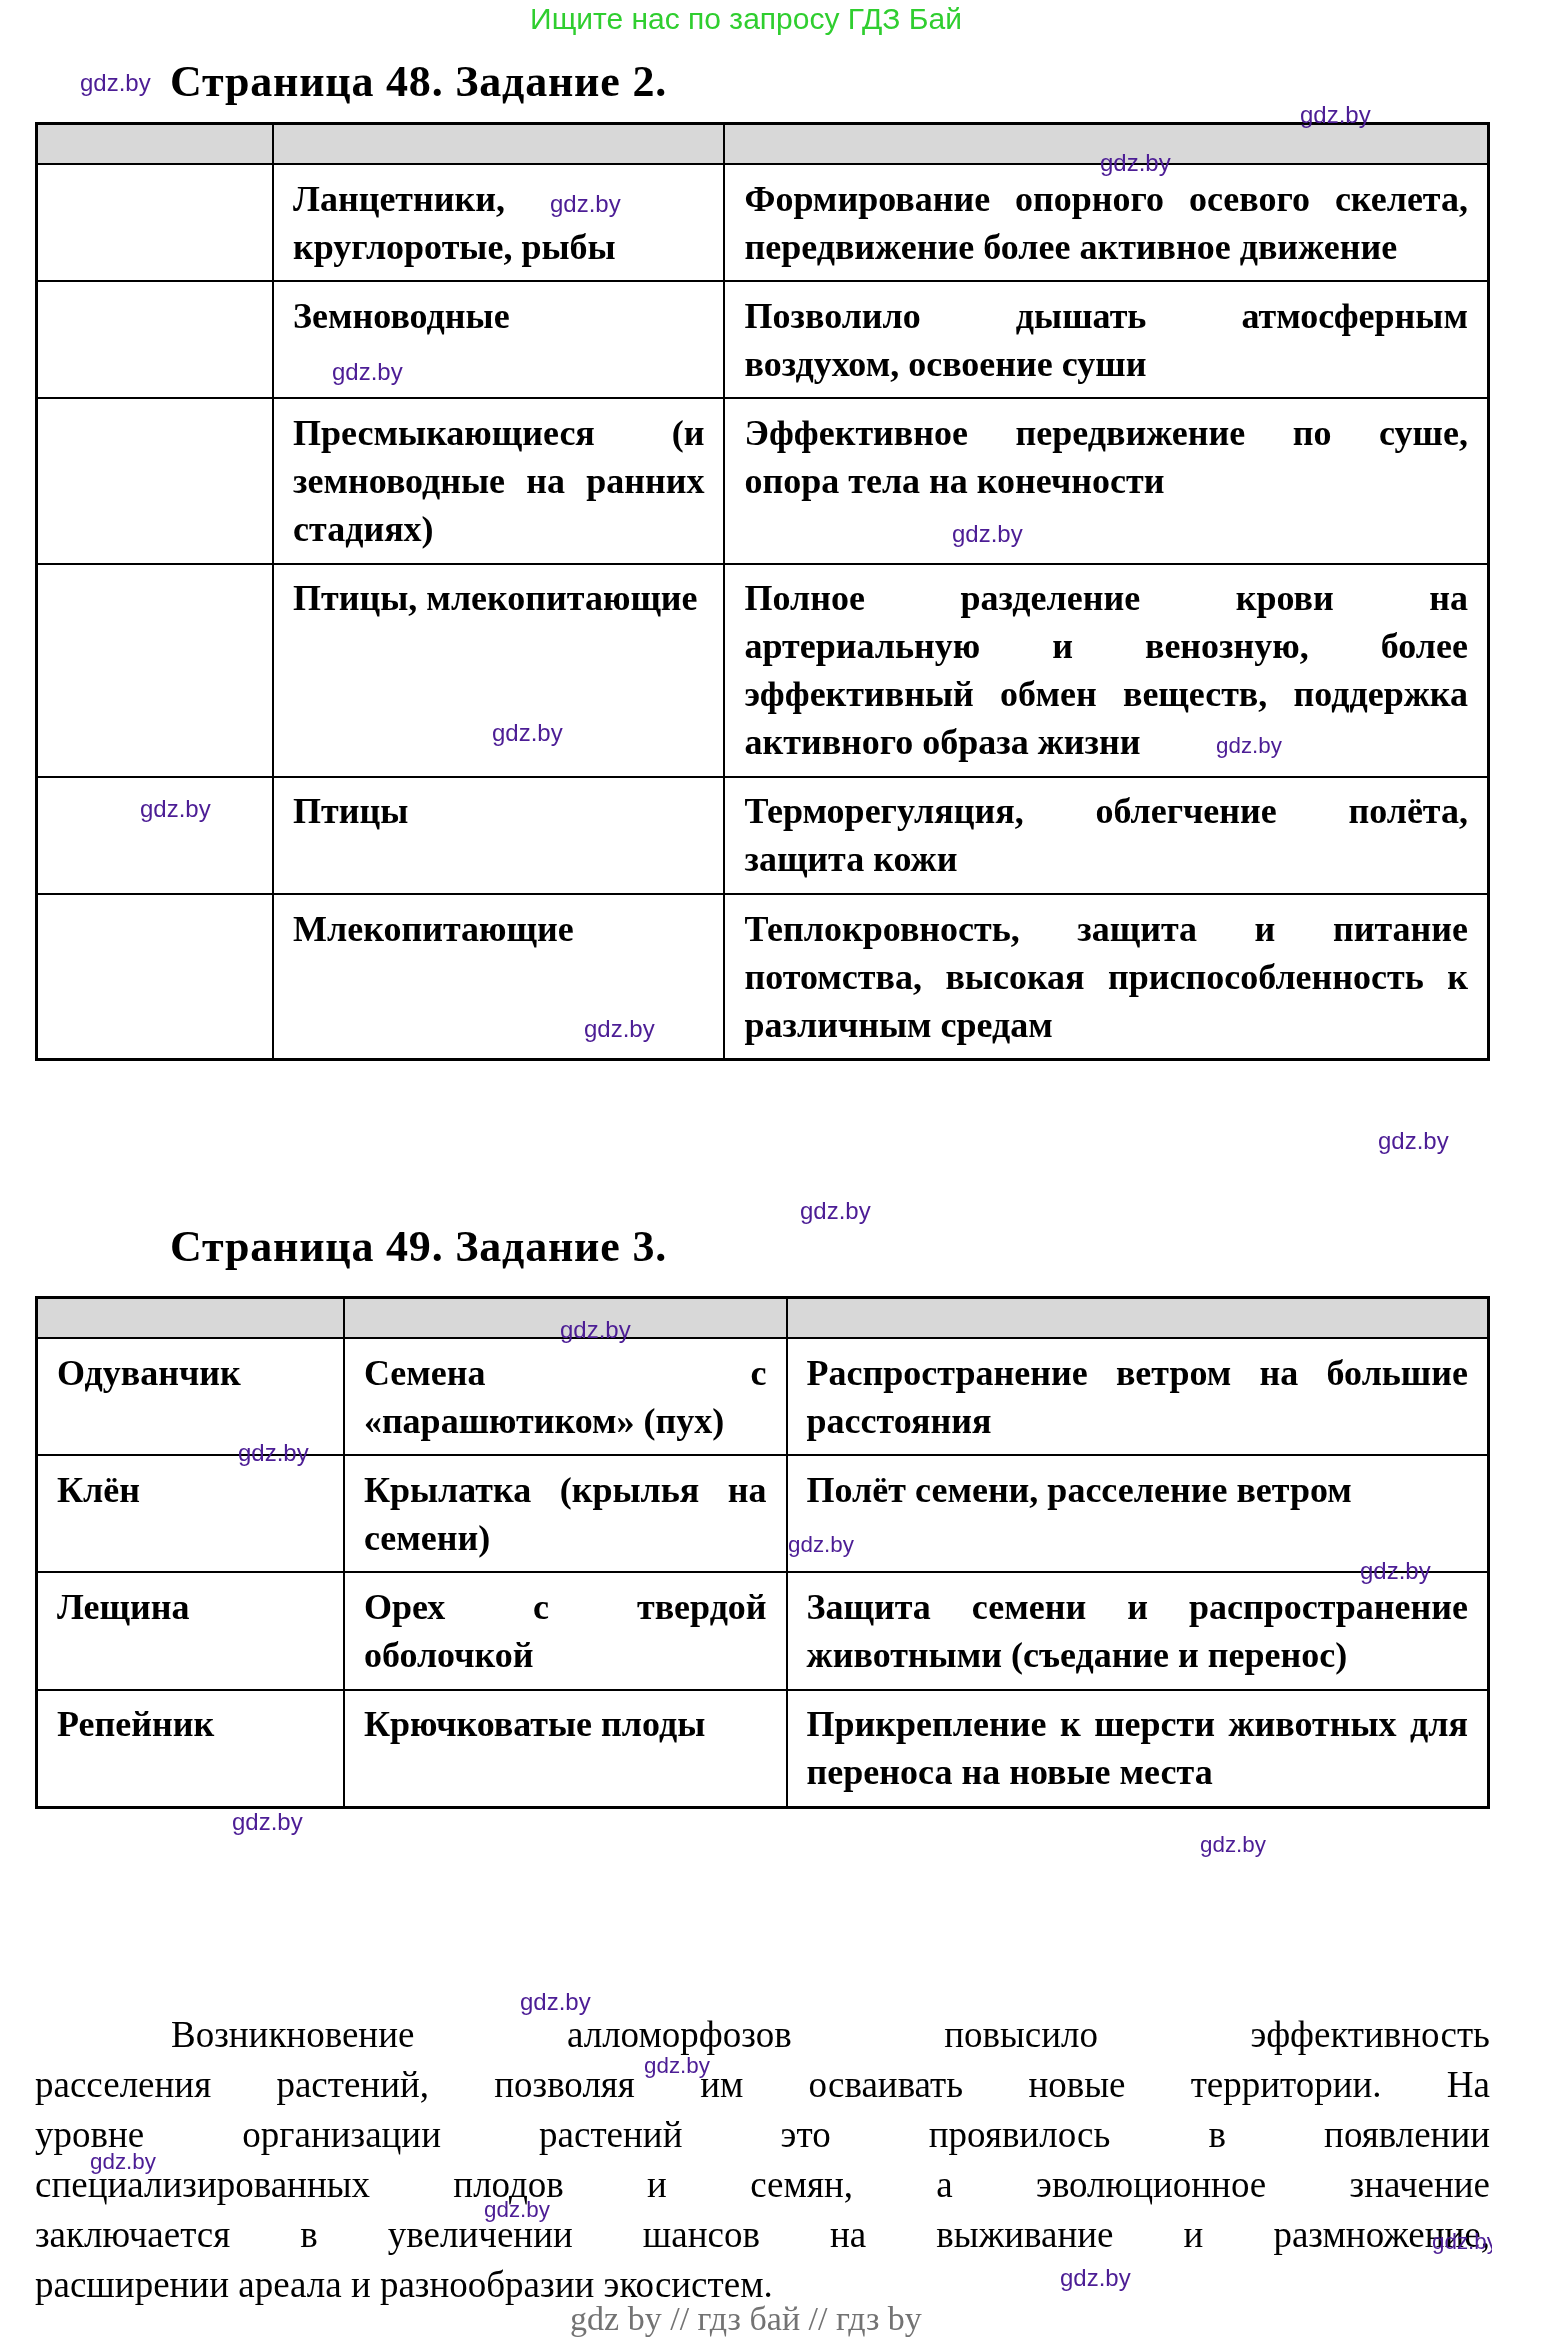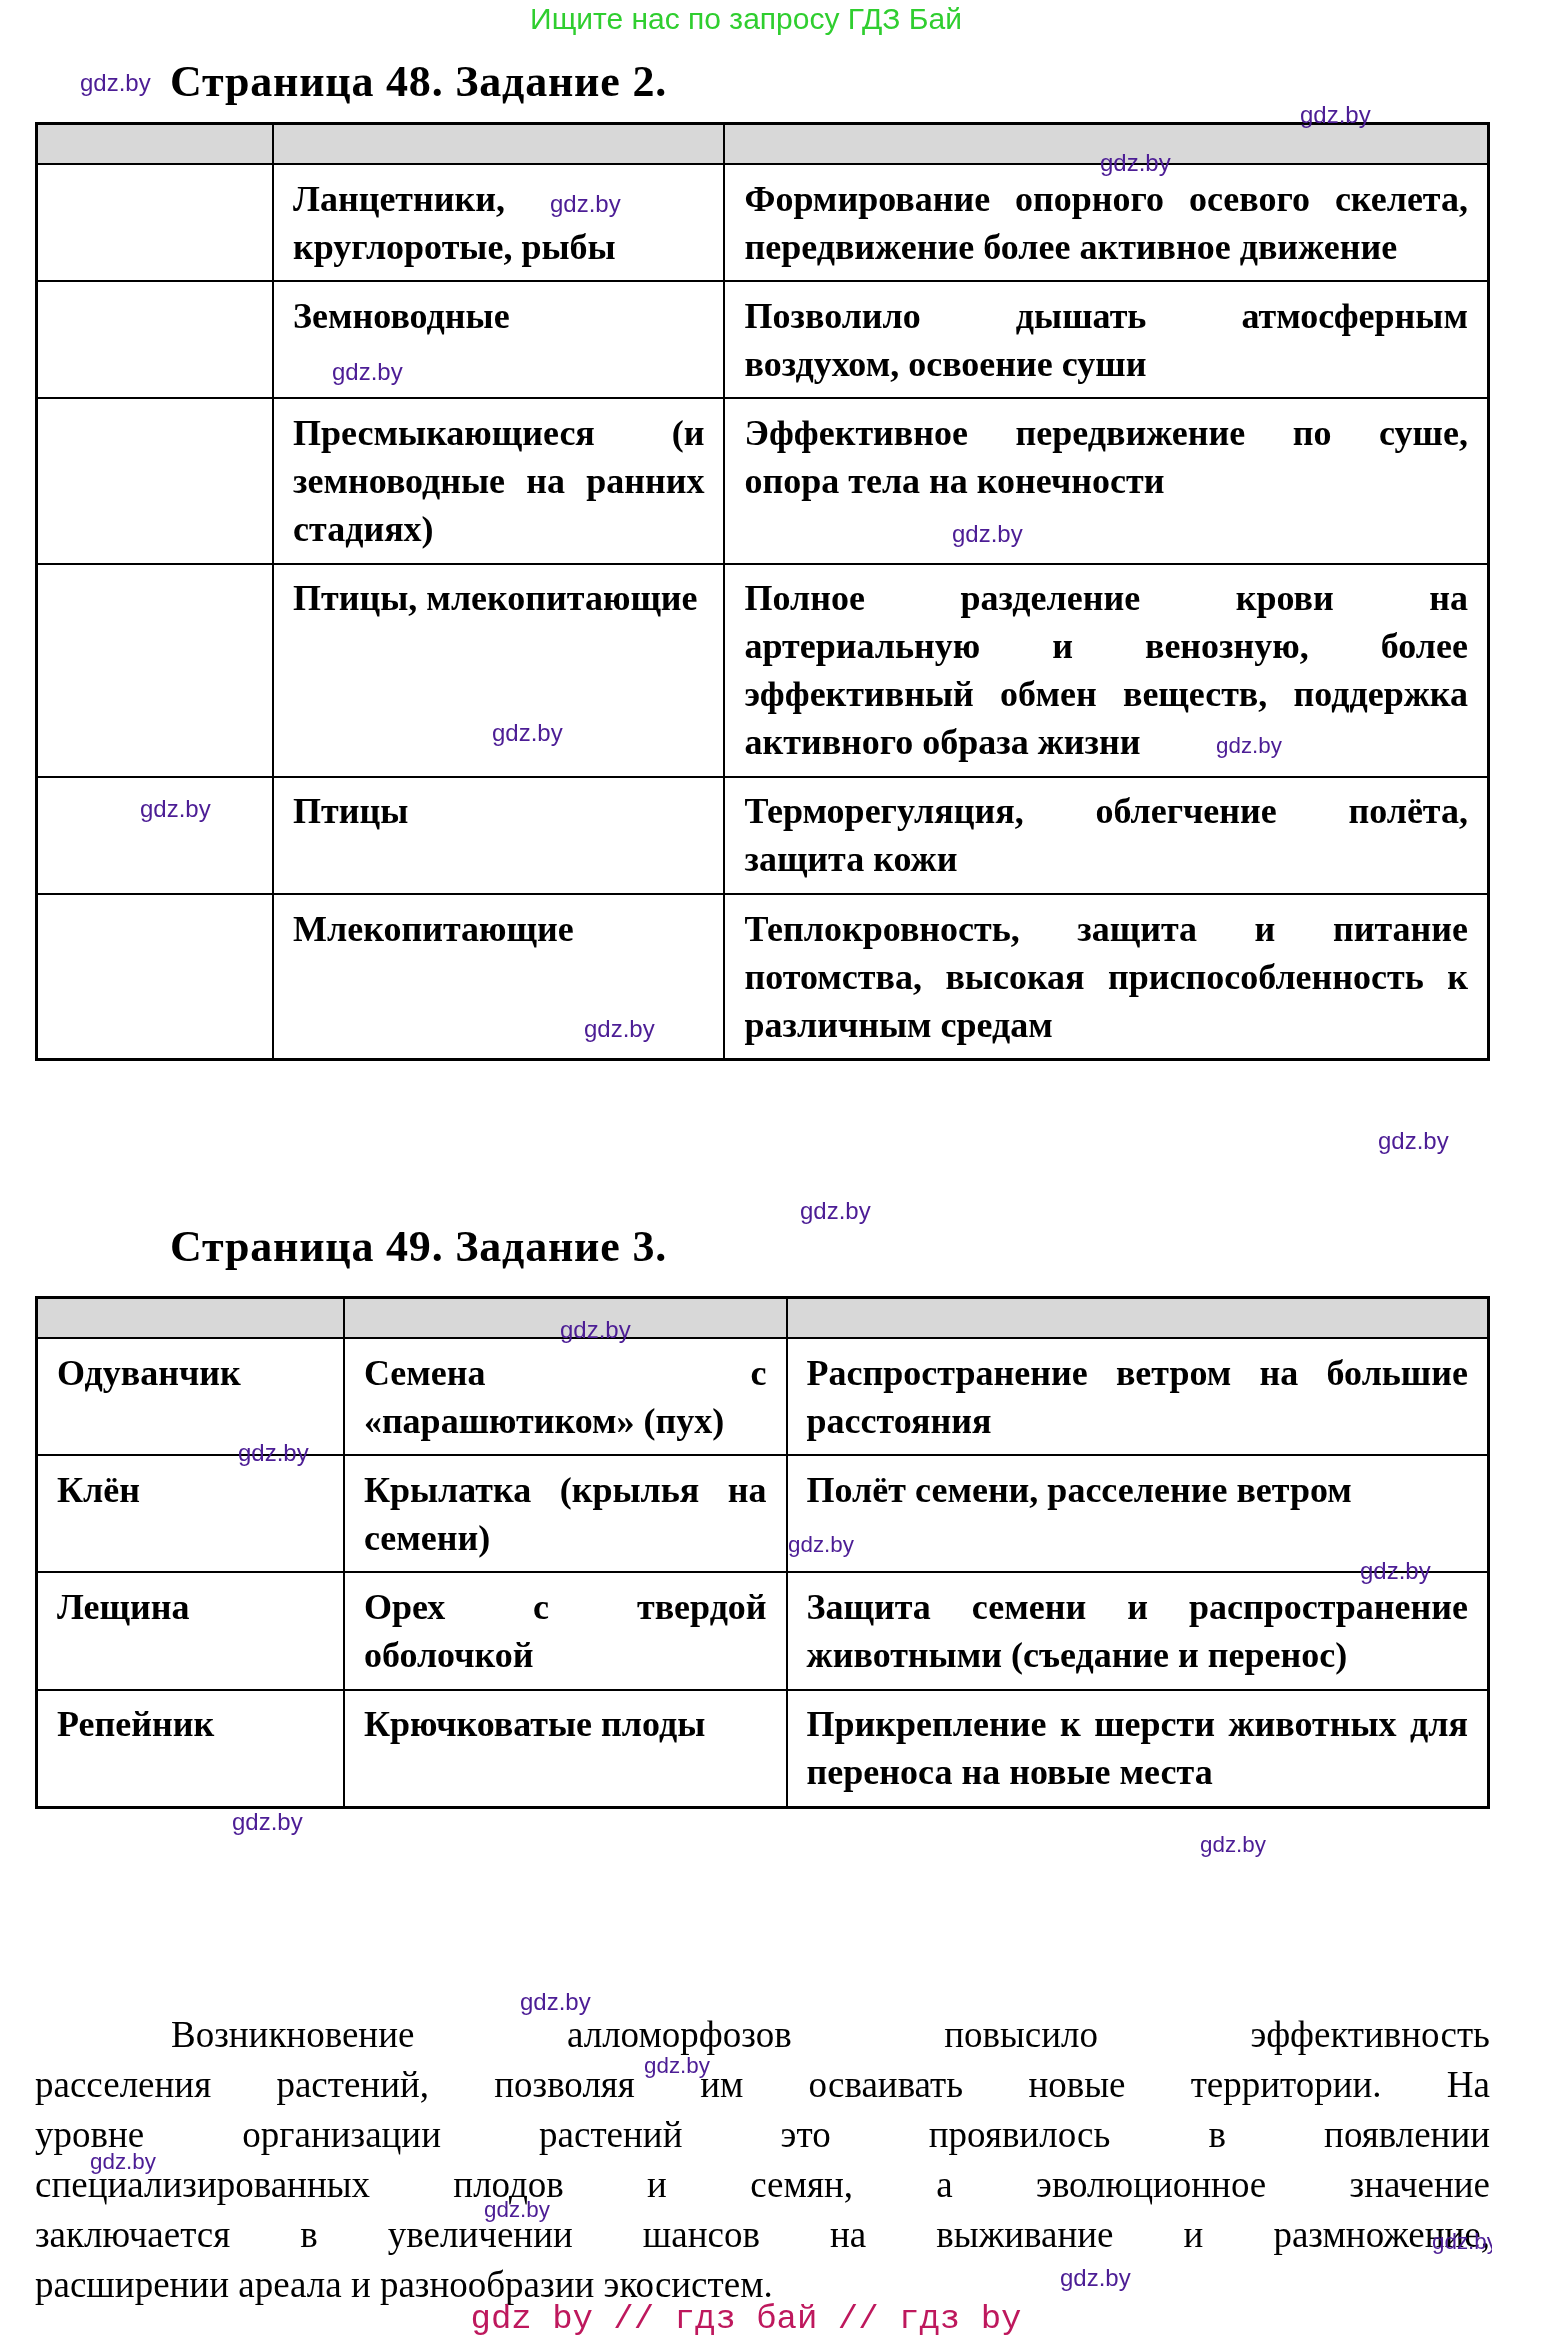--- a/index.html
+++ b/index.html
@@ -40,22 +40,22 @@
     font-size:37px; line-height:50px;
   }
   #conclusion .ln:first-child { text-indent:136px; }
   .wm {
     position:absolute; font-family:"Liberation Sans", sans-serif;
     font-size:24px; color:#4c1d95; white-space:nowrap;
   }
   .wm.small { font-size:22.4px; }
   .footer {
     position:absolute; top:2300px; left:0; width:100%;
-    text-align:center; font-family:Liberation Mono, monospace;
-    font-size:34px; color:#be185d;
+    text-align:center; font-family:Liberation Serif, serif;
+    font-size:34px; color:#737373;
   }
 </style>
 </head>
 <body>
 
 <div id="page">
 
   <div class="banner">Ищите нас по запросу ГДЗ Бай</div>
 
   <div id="h1" class="heading">Страница 48. Задание 2.</div>

